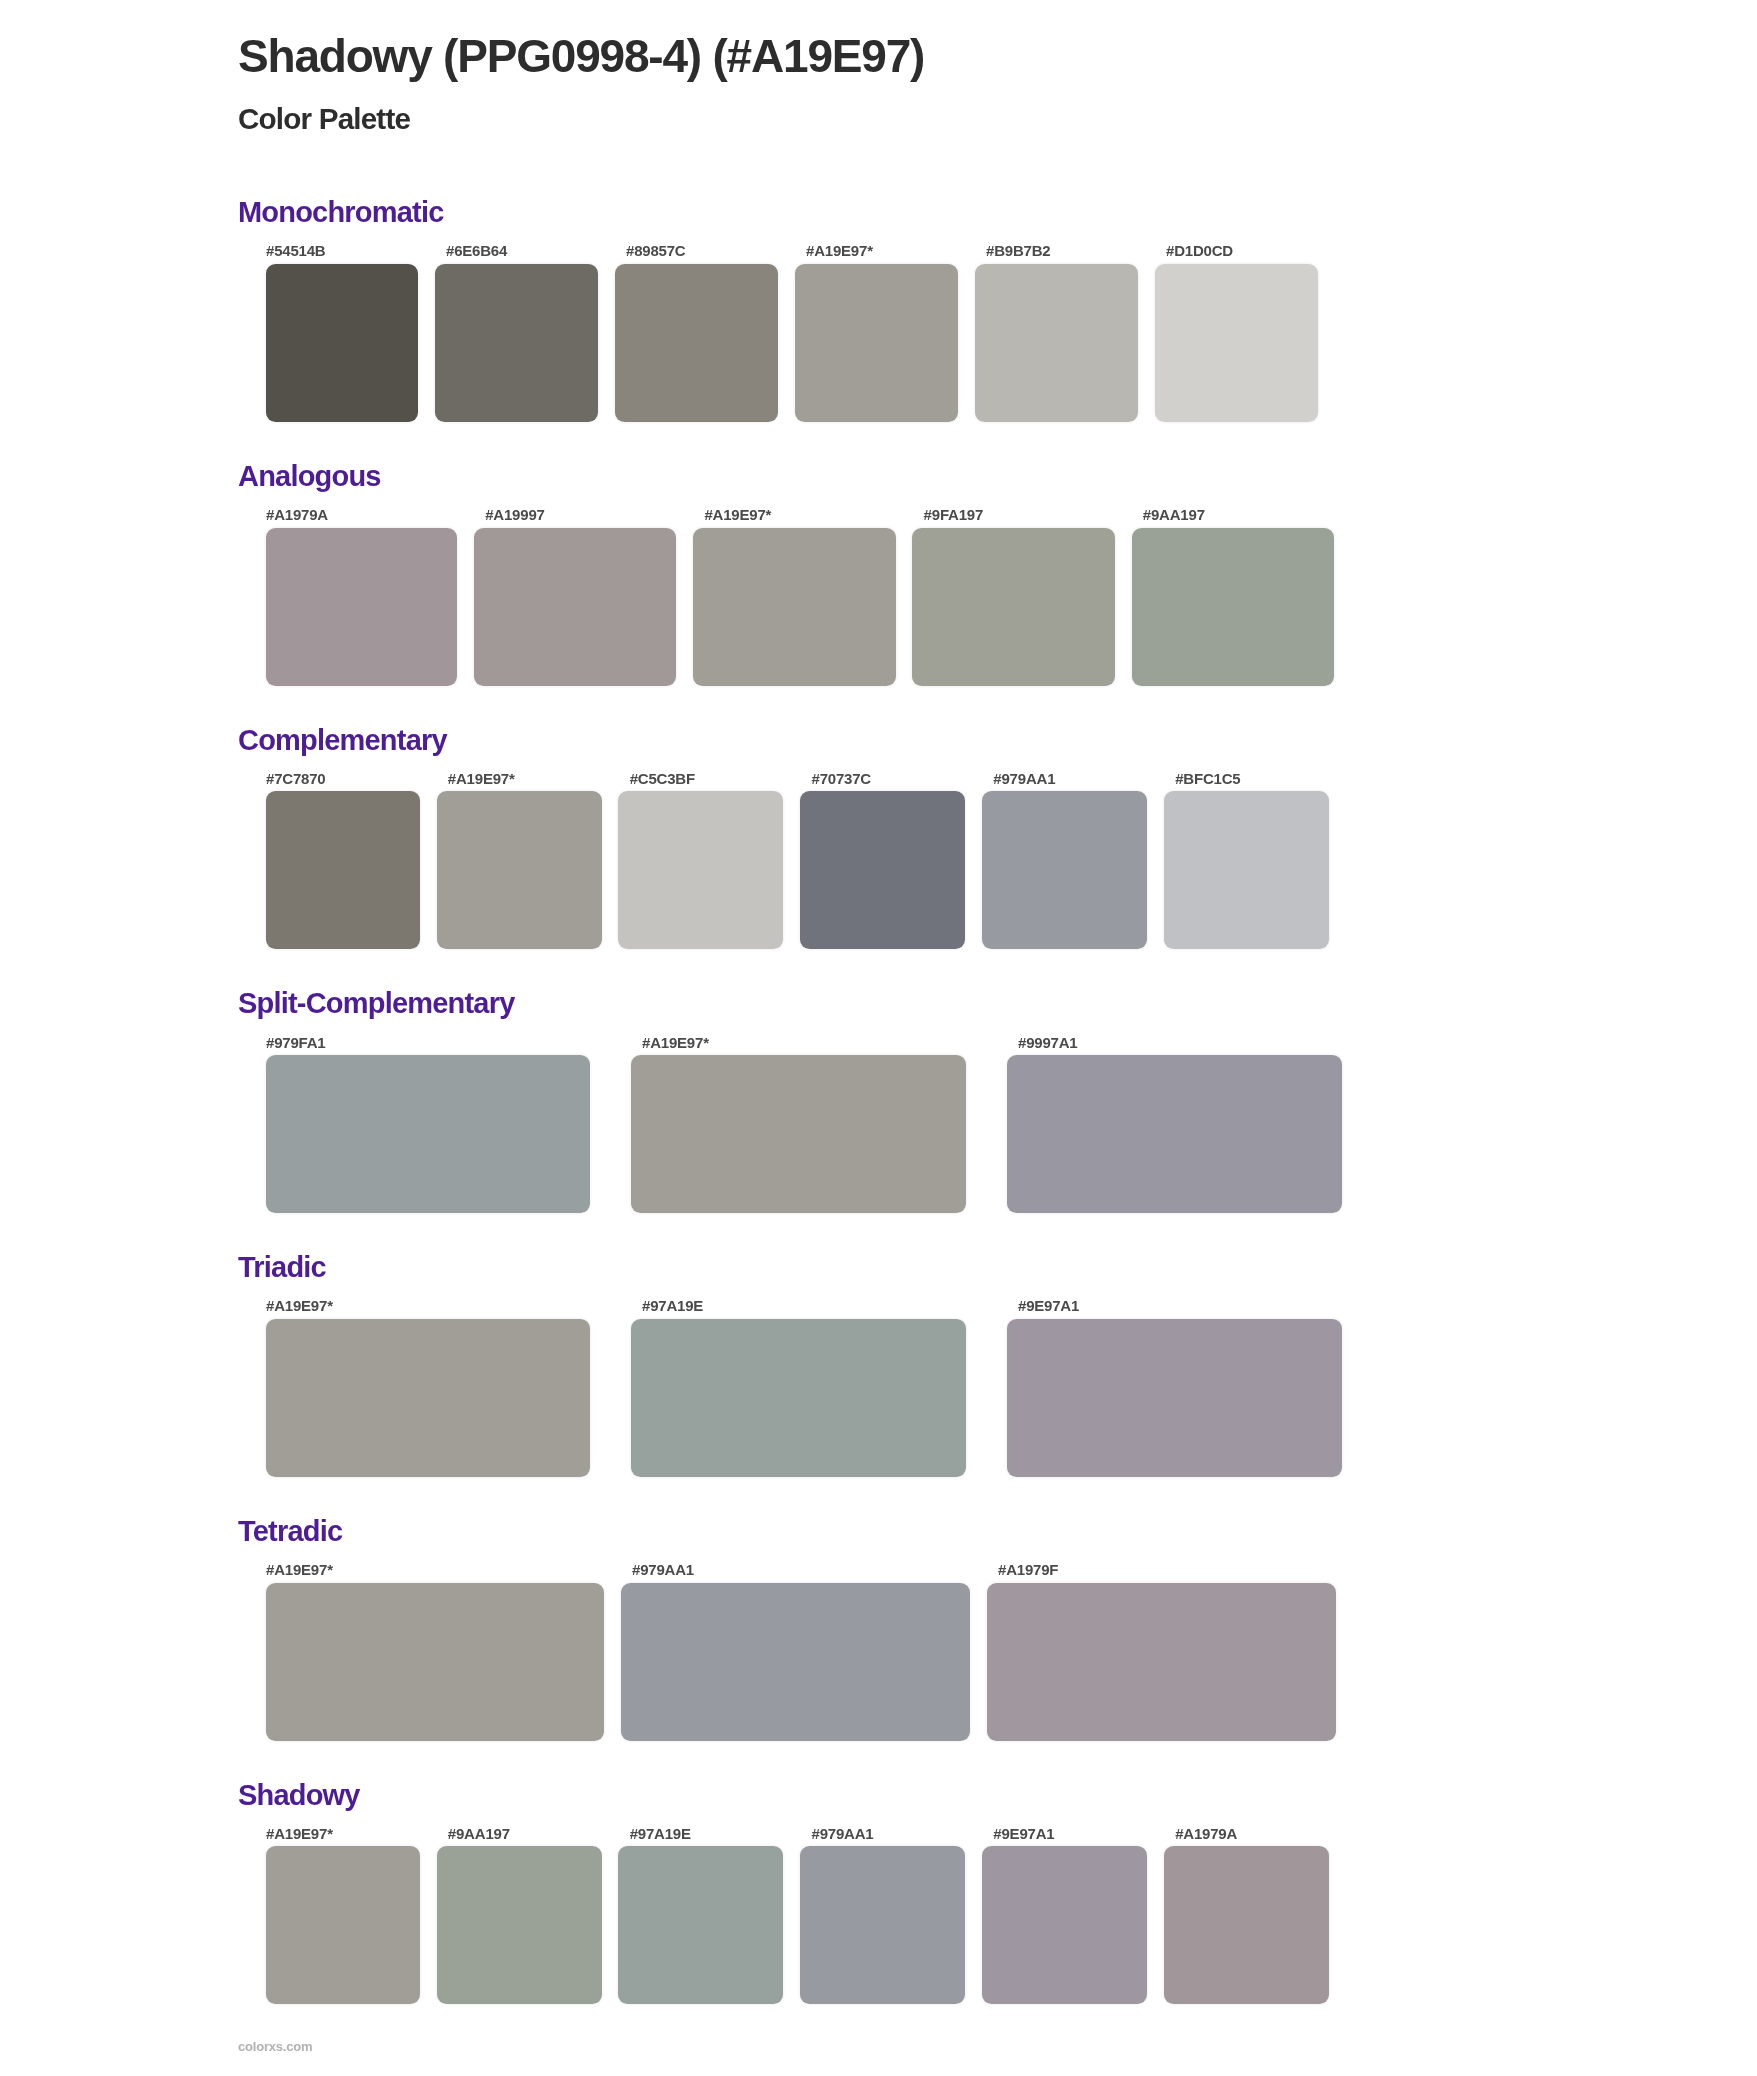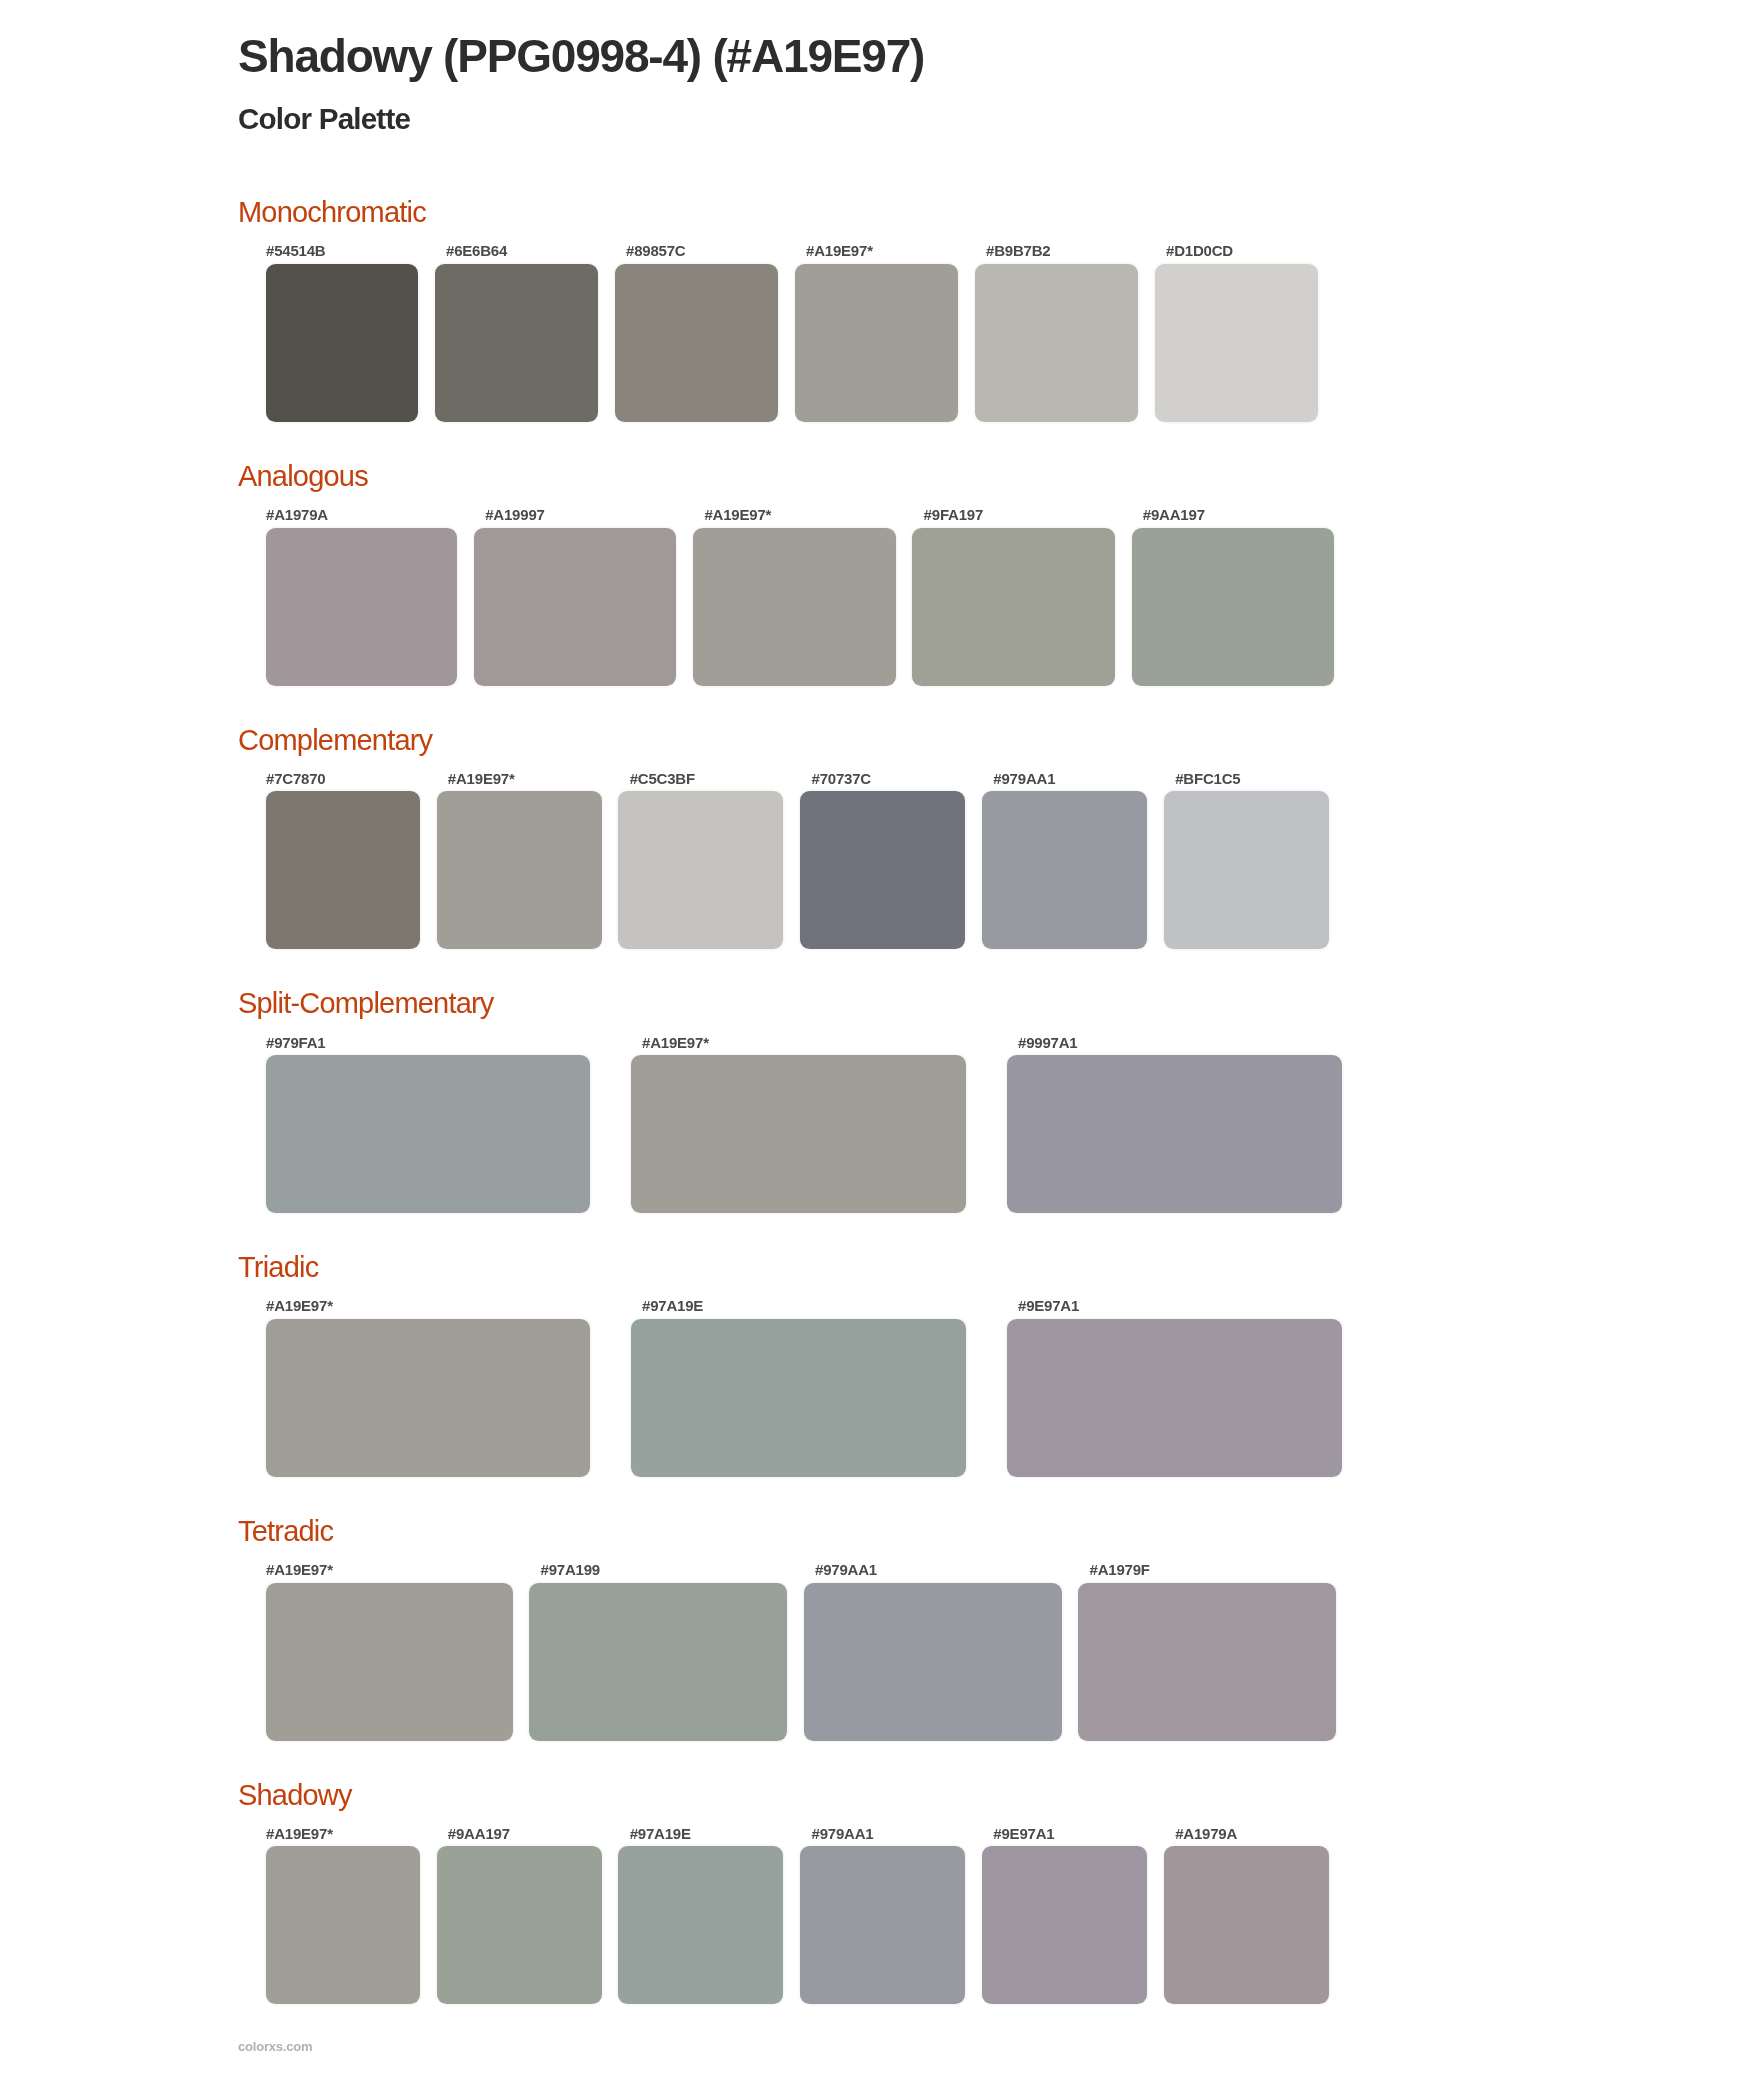--- a/index.html
+++ b/index.html
@@ -35,22 +35,22 @@
     margin: 22.4px 0 0 0;
   }
   .sections {
     margin-top: 61px;
   }
   .palette-section {
     margin-bottom: 38px;
   }
   .palette-section h2 {
     font-size: 29px;
-    font-weight: normal;
-    color: #c2410c;
+    font-weight: bold;
+    color: #4c1d95;
     letter-spacing: -0.8px;
     line-height: 1.15;
     margin: 0 0 12.8px 0;
   }
   .swatch-columns {
     display: flex;
     align-items: stretch;
   }
   .swatch-columns.w3 { width: 1104px; gap: 24px; }
   .swatch-columns.w4 { width: 1098px; }
@@ -218,24 +218,20 @@
         </div>
       </section>
       <section class="palette-section">
         <h2>Tetradic</h2>
         <div class="swatch-columns w4">
           <div class="col">
             <div class="hex-label">#A19E97*</div>
             <div class="swatch" style="background: rgb(161, 158, 151);"></div>
           </div>
           <div class="col">
-            <div class="hex-label">#97A199</div>
-            <div class="swatch" style="background: rgb(151, 161, 153);"></div>
-          </div>
-          <div class="col">
             <div class="hex-label">#979AA1</div>
             <div class="swatch" style="background: rgb(151, 154, 161);"></div>
           </div>
           <div class="col">
             <div class="hex-label">#A1979F</div>
             <div class="swatch" style="background: rgb(161, 151, 159);"></div>
           </div>
         </div>
       </section>
       <section class="palette-section">

